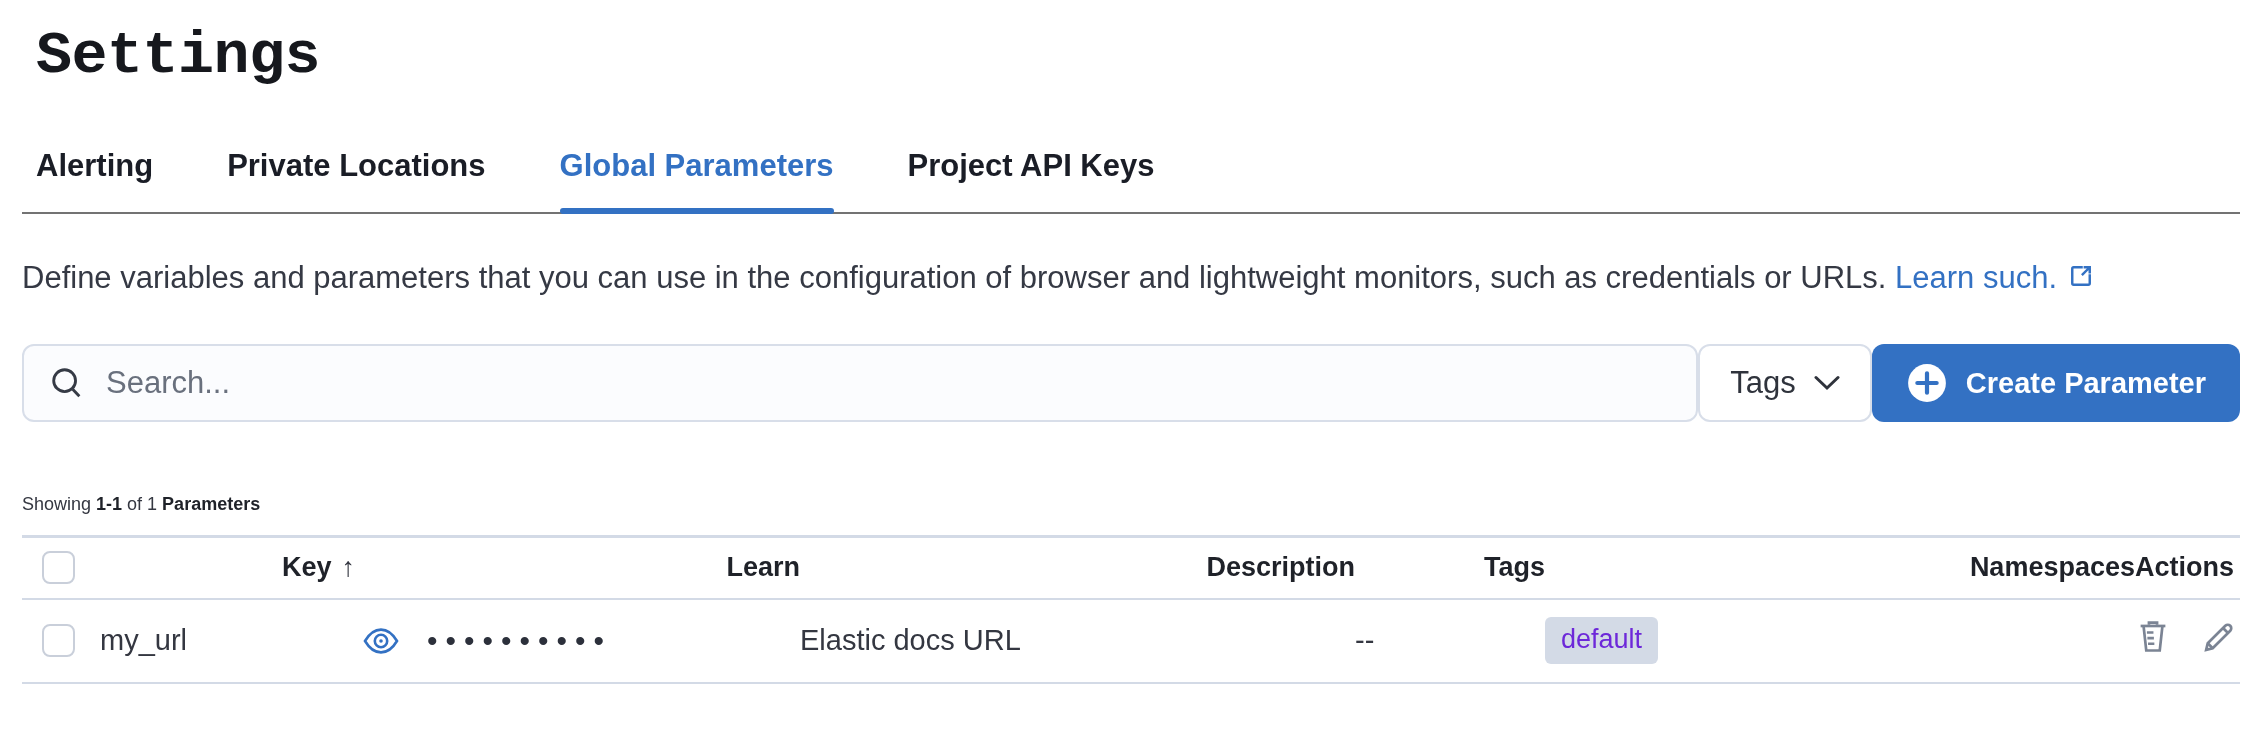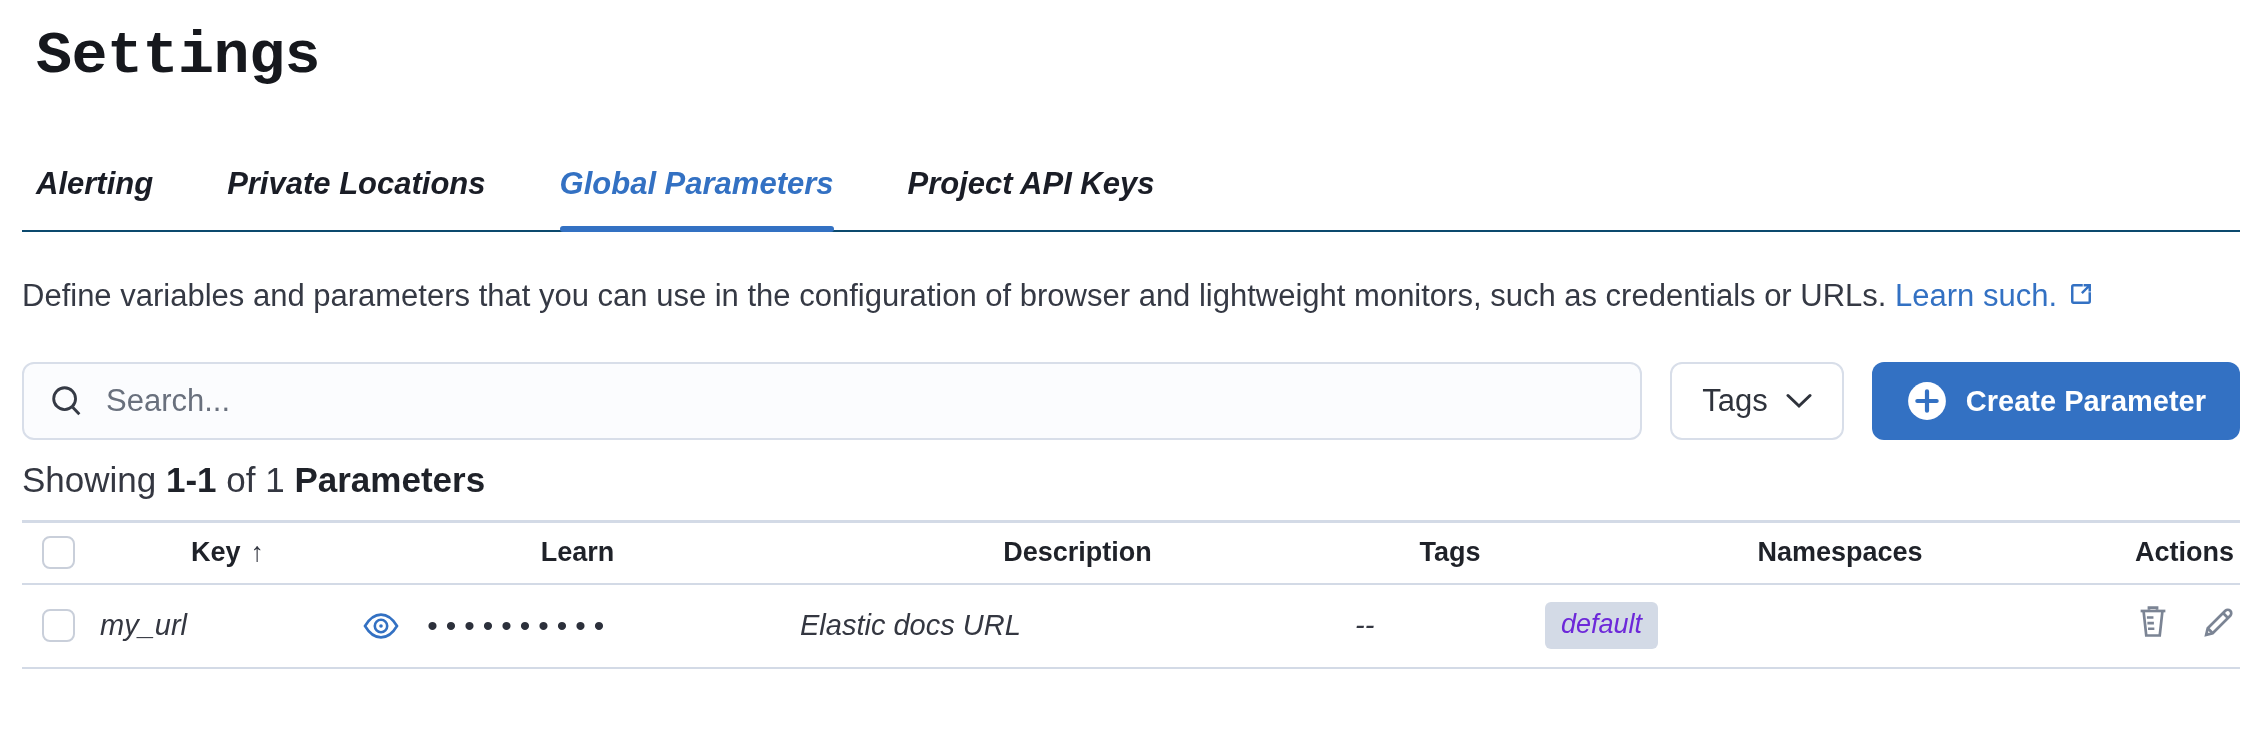--- a/index.html
+++ b/index.html
@@ -12,45 +12,44 @@
   .page { width:2262px; height:754px; padding:0 22px; background:#fff; }
 
   
   .page-title {
     margin:22px 0 0 14px;
     font-size:60px; font-weight:700; color:#16181d; letter-spacing:-0.5px;font-family:Liberation Mono, monospace;
   }
 
   
   .tabs {
-    margin-top:76px; padding:0 14px;
+    margin-top:58px; padding:0 14px;
     display:flex; gap:74px;
-    border-bottom:2px solid #0c4a6e;
-    font-style:italic;
+    border-bottom:2px solid #737373;
   }
   .tab {
     position:relative; font-size:31px; font-weight:700; color:#1a1d26;
     padding-bottom:28px; cursor:pointer; white-space:nowrap;
   }
   .tab.active { color:#3371c3; }
   .tab.active::after {
     content:""; position:absolute; left:0; right:0; bottom:-2px;
     height:6px; background:#3371c3; border-radius:3px;
   }
 
   
   .description {
     margin-top:38px; font-size:31px; line-height:52px; color:#353944;
     max-width:2218px;
   }
   .learn-more { color:#3371c3; cursor:pointer; text-decoration:none; white-space:nowrap; }
   .ext-icon { vertical-align:-2px; margin-left:10px; }
 
   
-  .toolbar { margin-top:40px; display:flex; align-items:center; gap:28px; }
+  .toolbar { margin-top:40px; display:flex; align-items:center; }
   .search-box {
     flex:1; height:78px; border:2px solid #d8dee9; background:#fbfcfe;
     border-radius:12px; display:flex; align-items:center; padding:0 24px; gap:20px;
   }
   .search-box input {
     flex:1; border:none; outline:none; background:transparent;
     font-family:inherit; font-size:31px; color:#343741;
   }
   .search-box input::placeholder { color:#69707d; }
   .tags-btn {
@@ -58,29 +57,29 @@
     border-radius:12px; font-family:inherit; font-size:31px; font-weight:500; color:#2f333c;
     display:flex; align-items:center; gap:18px; cursor:pointer; white-space:nowrap;
   }
   .create-btn {
     height:78px; padding:0 34px; border:none; background:#3371c3;
     border-radius:12px; font-family:inherit; font-size:29px; font-weight:600; color:#fff;
     display:flex; align-items:center; gap:18px; cursor:pointer; white-space:nowrap;
   }
 
   
-  .summary { margin-top:20px; font-size:35px; color:#343741; }
+  .summary { margin-top:72px; font-size:18px; color:#343741; }
   .summary b { font-weight:700; color:#1f2229; }
 
   
   table { margin-top:20px; width:100%; border-collapse:collapse; table-layout:fixed; }
   thead tr { border-top:3px solid #d3dae6; border-bottom:2px solid #d3dae6; }
-  tbody tr { border-bottom:2px solid #d3dae6;font-style:italic; }
+  tbody tr { border-bottom:2px solid #d3dae6; }
   th {
-    height:62px; text-align:center; font-size:27px; font-weight:700; color:#1f2229;
+    height:62px; text-align:right; font-size:27px; font-weight:700; color:#1f2229;
     padding:0; vertical-align:middle; white-space:nowrap;
   }
   td { height:84px; font-size:29px; color:#343741; padding:0; vertical-align:middle; }
   th.actions, td.actions { text-align:right; padding-right:12px; }
   .sort-arrow { font-weight:400; margin-left:10px; font-size:27px; color:#343741; }
 
   .checkbox {
     width:33px; height:33px; border:2px solid #c9cfda; border-radius:8px;
     background:#fff; margin-left:20px; cursor:pointer;
   }

